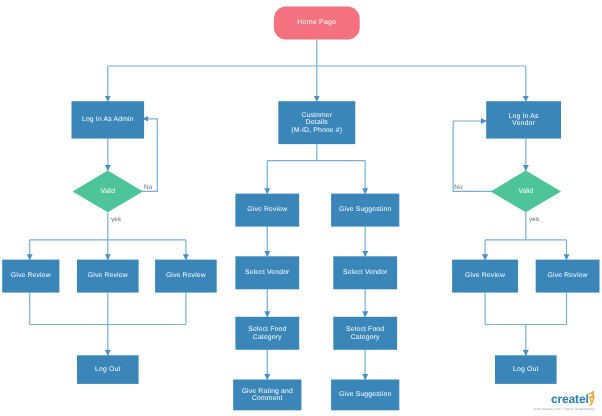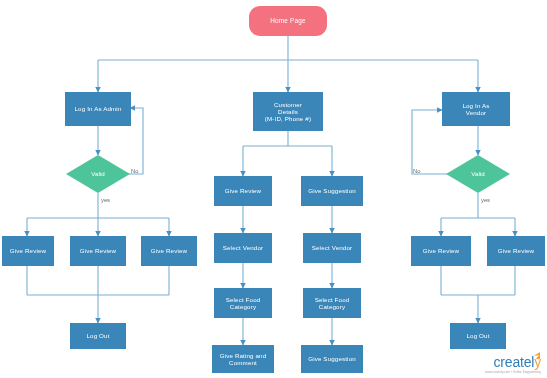--- a/index.html
+++ b/index.html
@@ -73,22 +73,22 @@
     white-space: nowrap;
   }
   #watermark {
     position: absolute;
     right: 6px;
     bottom: 4px;
     text-align: right;
     z-index: 8;
   }
   #watermark .brand {
-    font-size: 14px;
-    font-weight: normal;
+    font-size: 11px;
+    font-weight: bold;
     color: #2e7fb8;
     letter-spacing: -0.2px;
     line-height: 1;
   }
   #watermark .brand .accent {
     color: #f2a63b;
   }
   #watermark .tagline {
     font-size: 2.9px;
     color: #9aa3ab;

